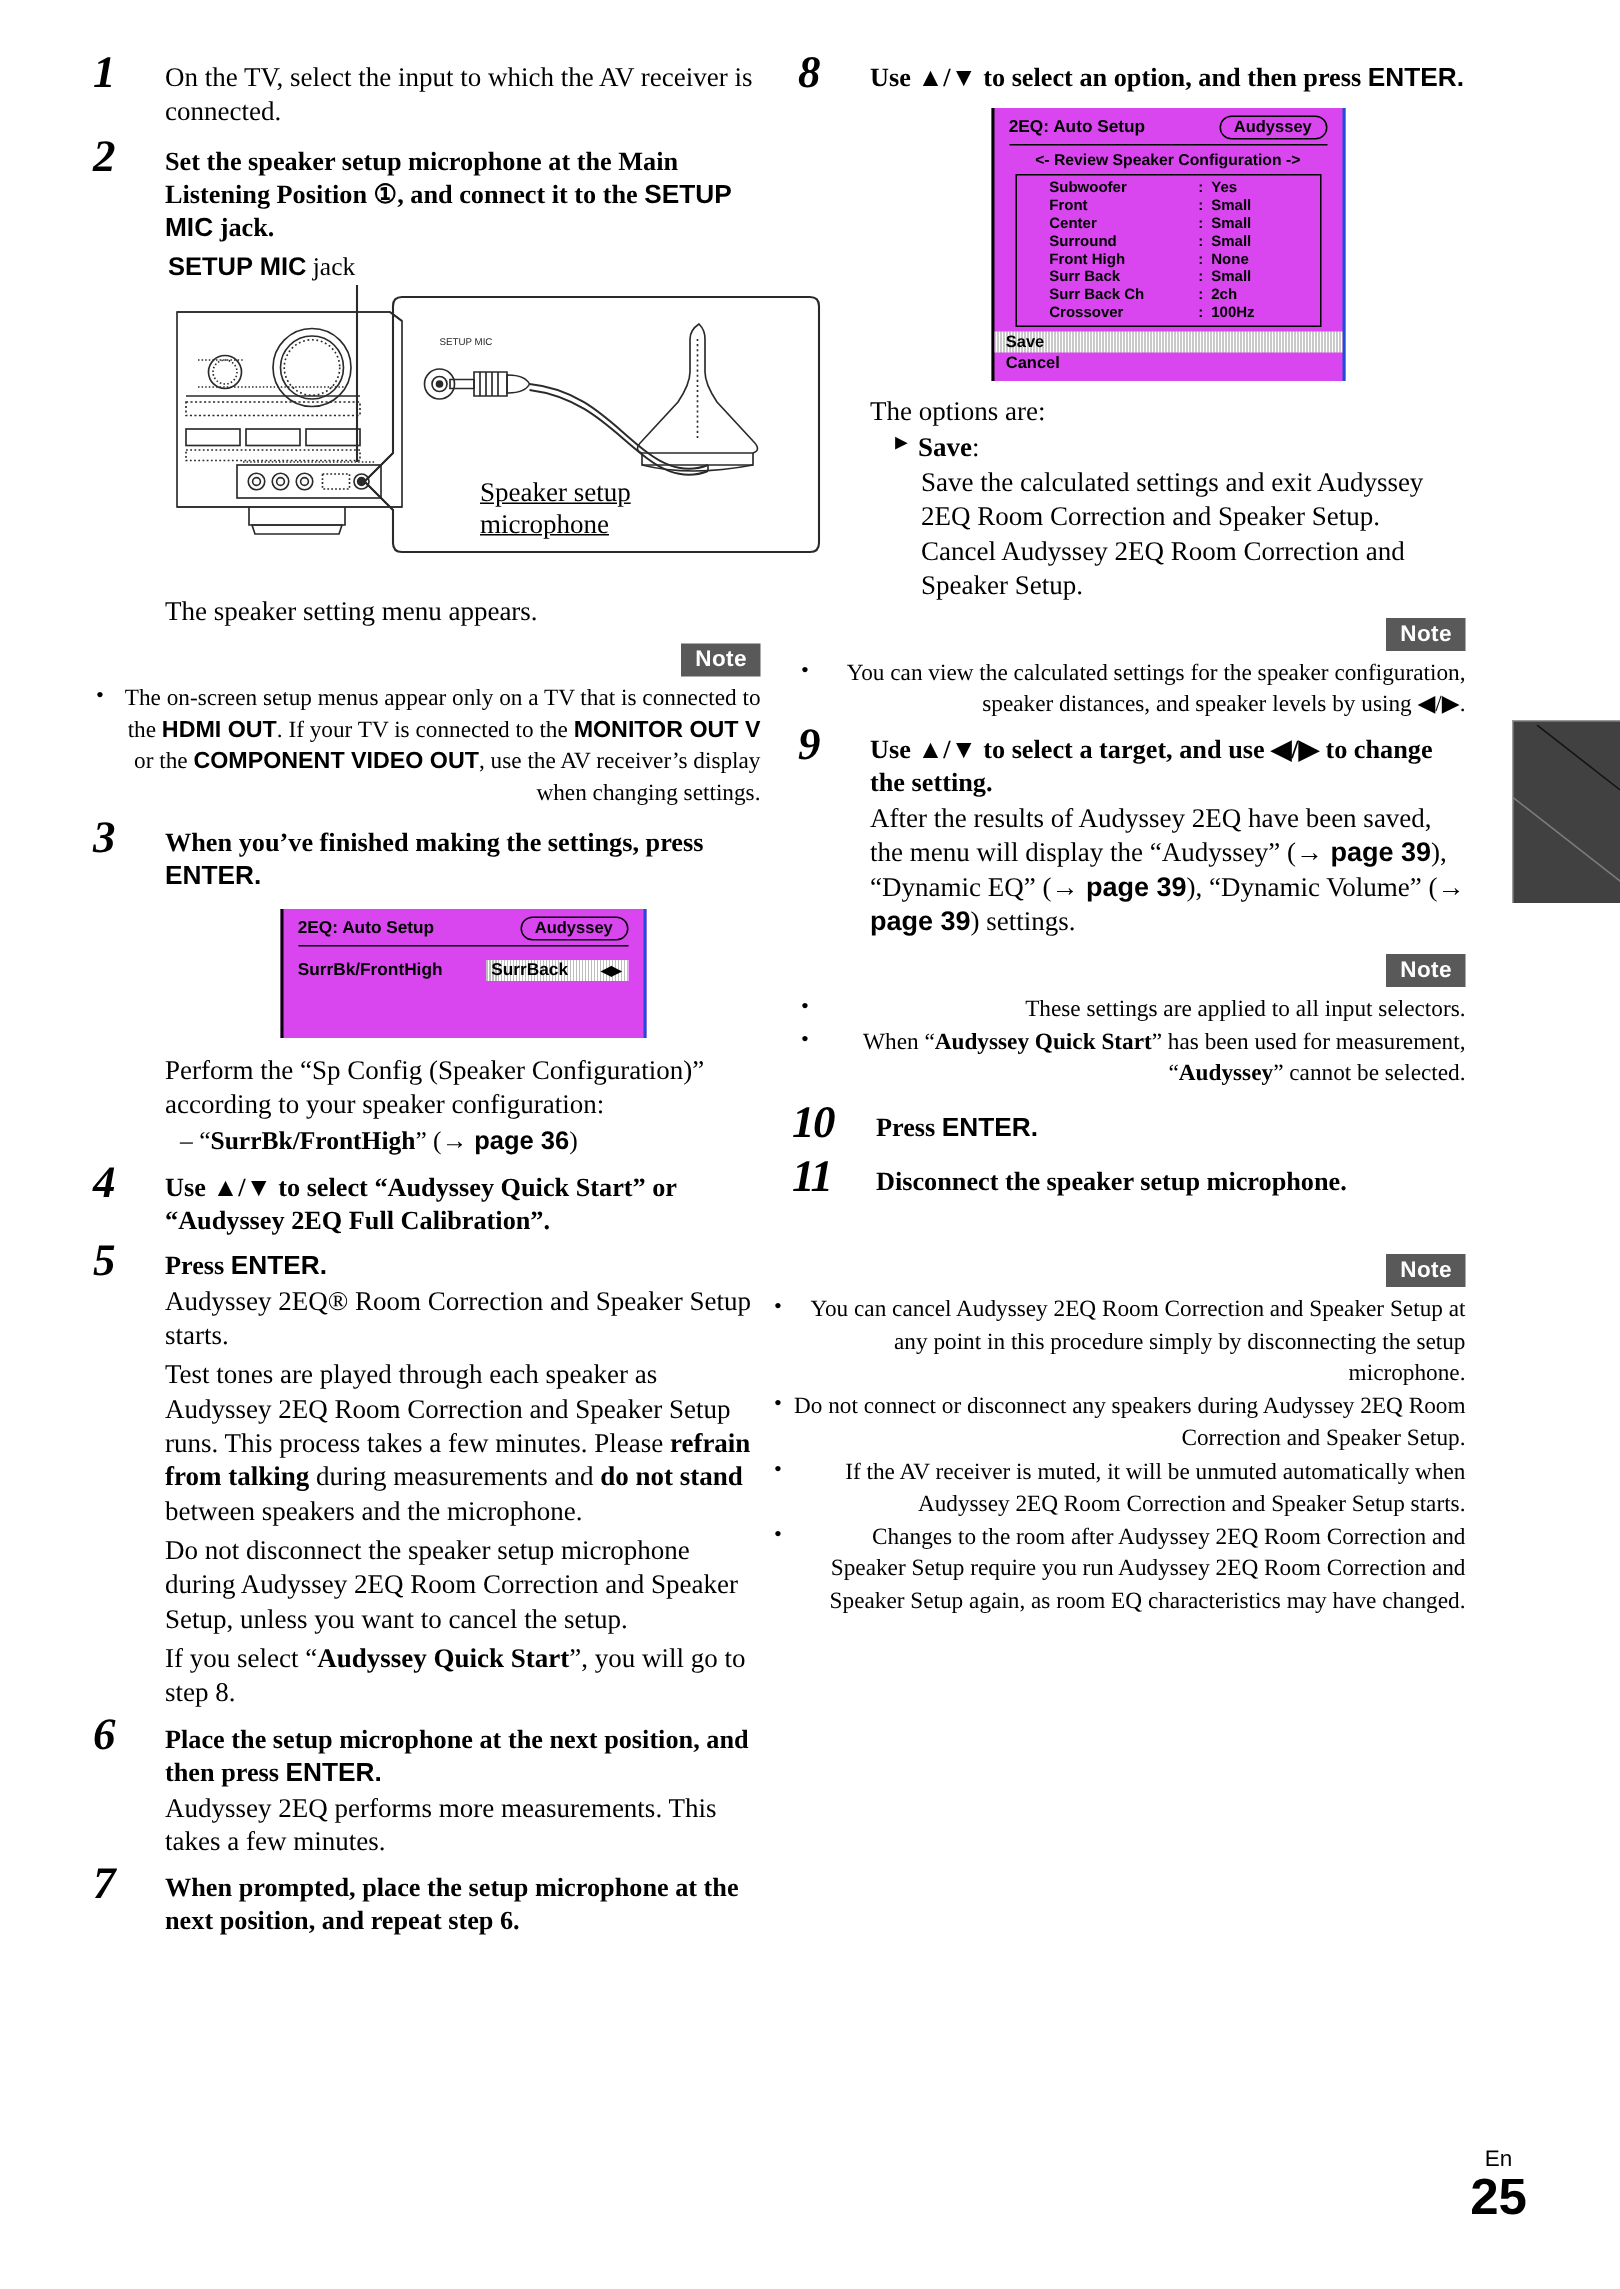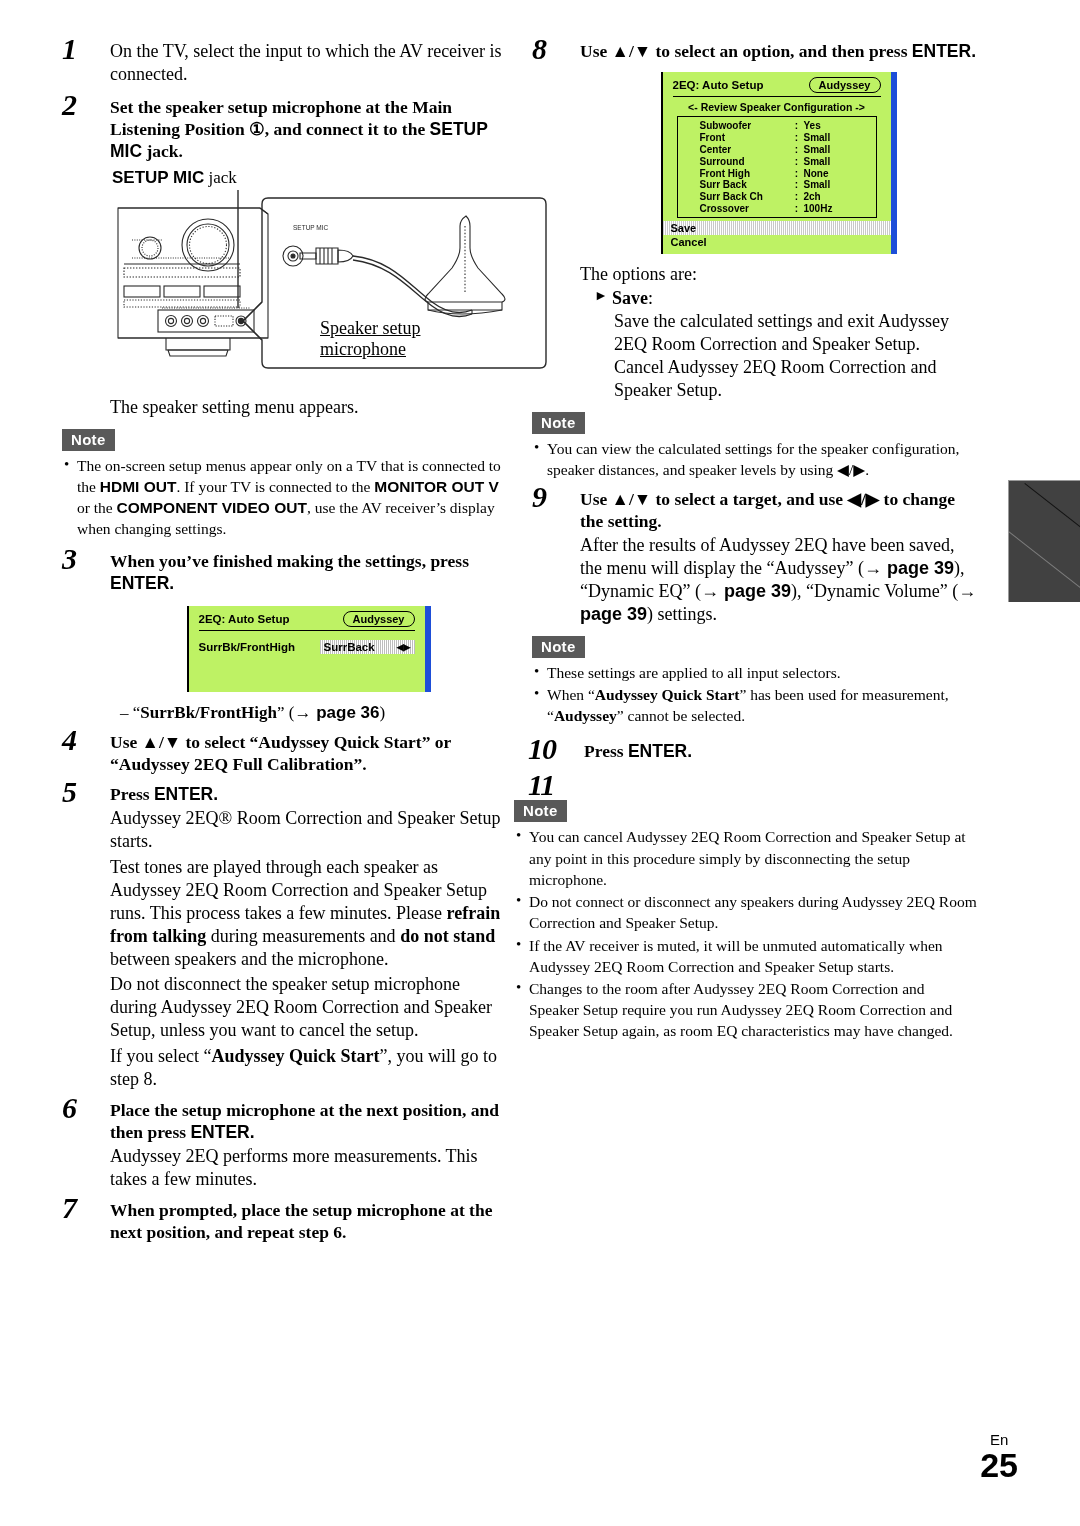--- a/index.html
+++ b/index.html
@@ -46,21 +46,21 @@
   .step-num.two-digit { left:-4px; letter-spacing:-1px; }
   .step-head {
     font-weight:bold; font-size:17.5px; line-height:1.26;
     margin:0 0 2px 0;
   }
   .step-body { font-size:18px; line-height:1.27; margin:0 0 3px 0; }
   .sans { font-family:"Liberation Sans", sans-serif; font-weight:bold; }
   b { font-weight:bold; }
 
   
-  .note-wrap { margin:10px 0 8px 0; }
+  .note-wrap { margin:10px 0 8px 0;text-align:right; }
   .note-badge {
     display:inline-block;
     background:#595959; color:#fff;
     font-family:"Liberation Sans", sans-serif;
     font-weight:bold; font-size:15px;
     padding:2px 9px 3px 9px;
     letter-spacing:0.3px;
   }
   .note-list { margin:4px 0 0 0; padding:0; list-style:none; }
   .note-list li {
@@ -73,22 +73,22 @@
   }
 
   
   .jack-label { font-size:17px; margin:6px 0 2px 2px; }
 
   
   .diagram { position:relative; height:200px; margin:2px 0 6px 0; }
 
   
   .osd {
-    border-left:2px solid #000; border-right:6px solid #1d4ed8;
-    background:#bef264;
+    border-left:2px solid #000; border-right:2px solid #1d4ed8;
+    background:#d946ef;
     font-family:"Liberation Sans", sans-serif;
     position:relative;
   }
   .osd-top {
     display:flex; align-items:center; justify-content:space-between;
     padding:5px 10px 3px 10px;
   }
   .osd-title { font-size:11.5px; font-weight:bold; }
   .osd-badge {
     font-size:11px; font-weight:bold;
@@ -265,20 +265,21 @@
         <div class="osd-rule"></div>
         <div class="osd3-row">
           <span>SurrBk/FrontHigh</span>
           <span class="osd3-val">
             <span class="vtxt">SurrBack</span>
             <span style="font-size:9px;">◀▶</span>
           </span>
         </div>
       </div>
 
+      <div class="step-body">Perform the “Sp Config (Speaker Configuration)” according to your speaker configuration:</div>
       <div class="step-body dash-line"><span>– “</span><b>SurrBk/FrontHigh</b><span>” (</span><span class="sans">→ </span><b class="sans">page 36</b><span>)</span></div>
     </div>
 
     <div class="step" style="margin-top:8px;">
       <div class="step-num">4</div>
       <div class="step-head">Use ▲/▼ to select “Audyssey Quick Start” or “Audyssey 2EQ Full Calibration”.</div>
     </div>
 
     <div class="step" style="margin-top:8px;">
       <div class="step-num">5</div>
@@ -395,20 +396,21 @@
       </ul>
     </div>
 
     <div class="step" style="margin-top:14px; padding-left:52px;">
       <div class="step-num two-digit">10</div>
       <div class="step-head"><span>Press </span><span class="sans">ENTER.</span></div>
     </div>
 
     <div class="step" style="margin-top:14px; padding-left:52px;">
       <div class="step-num two-digit">11</div>
+      <div class="step-head">Disconnect the speaker setup microphone.</div>
     </div>
 
     <div class="note-wrap" style="margin-top:38px; margin-left:-18px;">
       <span class="note-badge">Note</span>
       <ul class="note-list">
         <li>You can cancel Audyssey 2EQ Room Correction and Speaker Setup at any point in this procedure simply by disconnecting the setup microphone.</li>
         <li>Do not connect or disconnect any speakers during Audyssey 2EQ Room Correction and Speaker Setup.</li>
         <li>If the AV receiver is muted, it will be unmuted automatically when Audyssey 2EQ Room Correction and Speaker Setup starts.</li>
         <li>Changes to the room after Audyssey 2EQ Room Correction and Speaker Setup require you run Audyssey 2EQ Room Correction and Speaker Setup again, as room EQ characteristics may have changed.</li>
       </ul>

